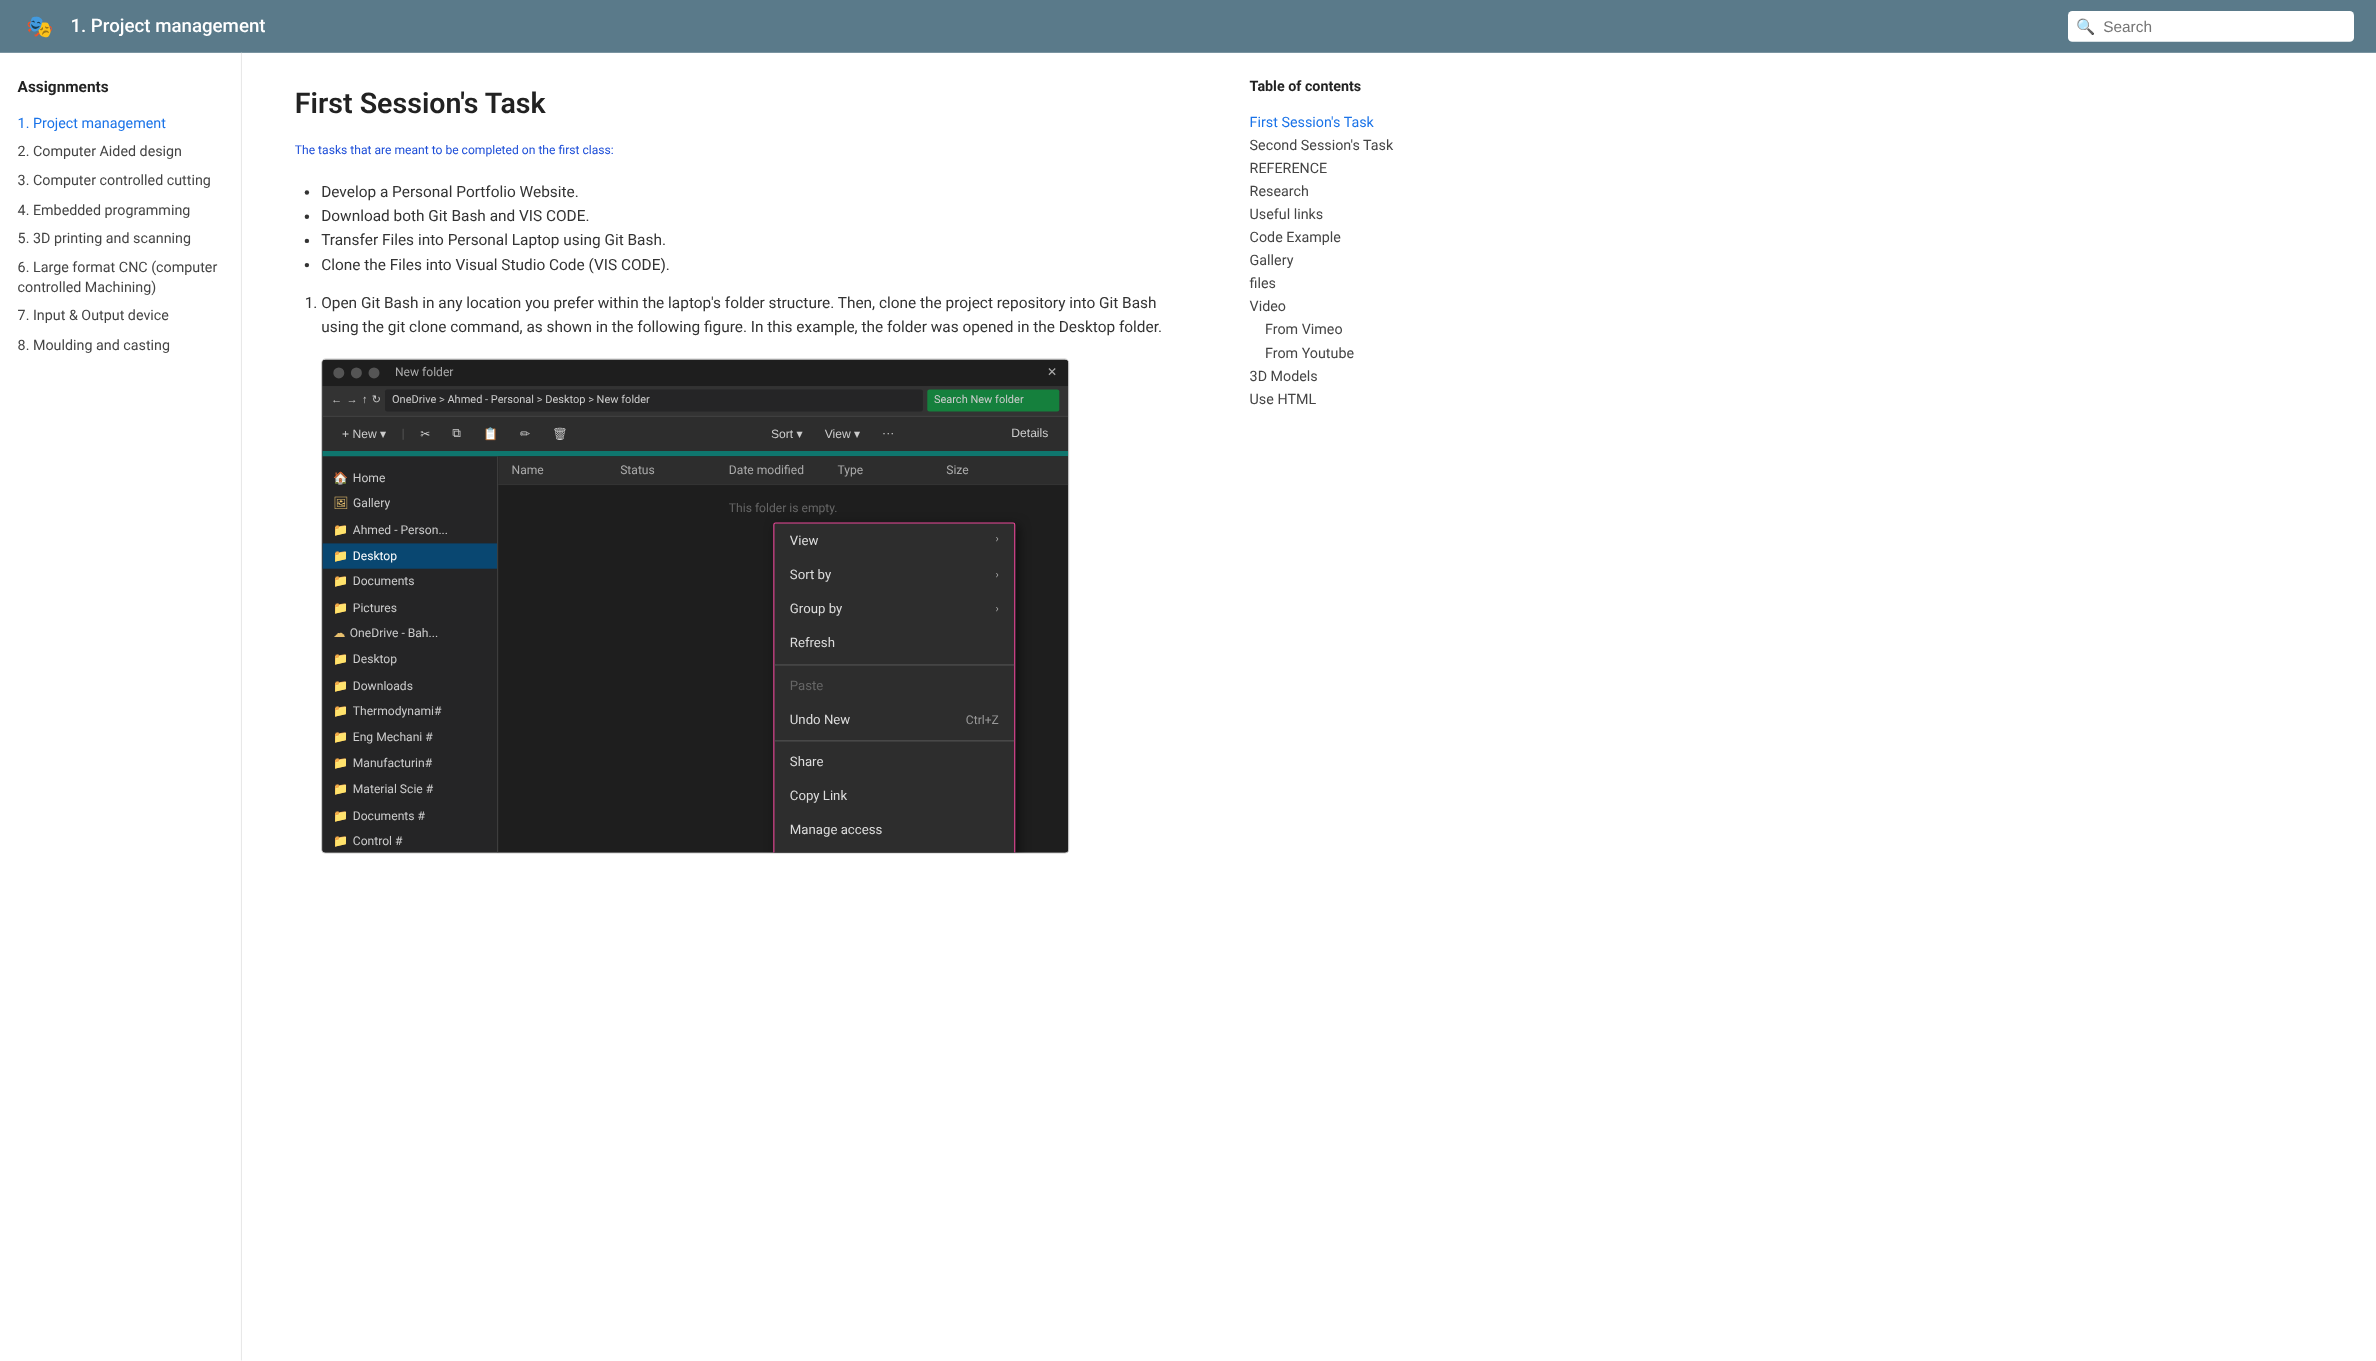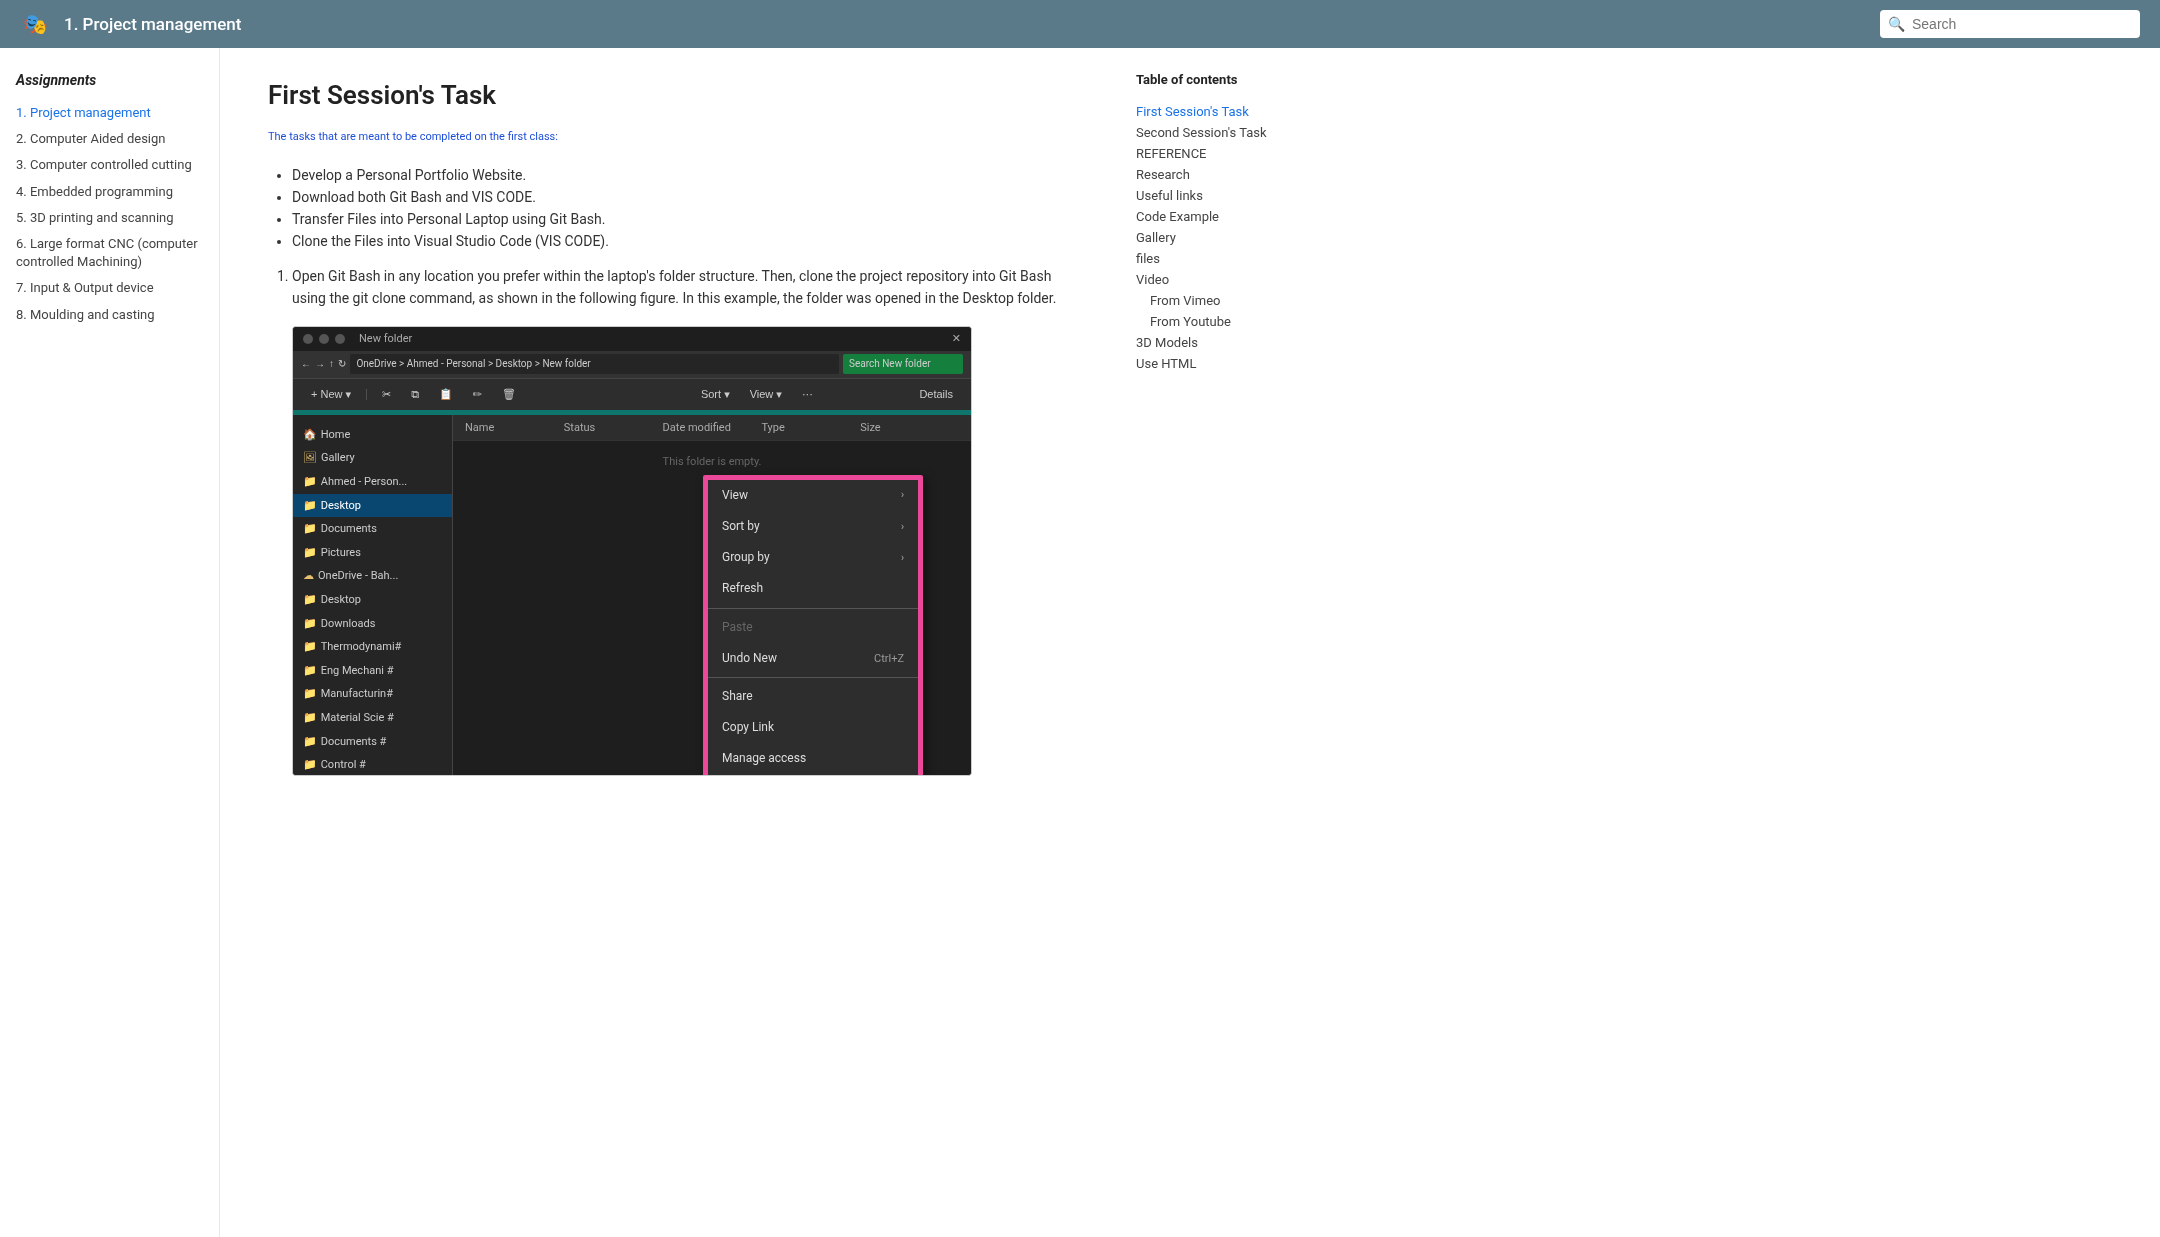--- a/index.html
+++ b/index.html
@@ -62,21 +62,20 @@
       width: 220px;
       min-width: 220px;
       padding: 24px 16px;
       border-right: 1px solid #e8e8e8;
     }
     .sidebar-title {
       font-weight: 700;
       font-size: 14px;
       margin-bottom: 12px;
       color: #222;
-      font-style: italic;
     }
     .sidebar-item {
       padding: 4px 0;
       font-size: 13px;
       color: #444;
       cursor: pointer;
       line-height: 1.4;
     }
     .sidebar-item.active {
       color: #1a73e8;
@@ -222,21 +221,21 @@
       padding: 12px;
       text-align: center;
     }
 
     
     .context-menu {
       position: absolute;
       top: 60px;
       left: 250px;
       background: #2d2d2d;
-      border: 5px solid #ec4899;
+      border: 1px solid #ec4899;
       border-radius: 2px;
       width: 220px;
       z-index: 10;
       box-shadow: 3px 3px 10px rgba(0,0,0,0.5);
     }
     .ctx-item {
       padding: 6px 14px;
       font-size: 12px;
       color: #ddd;
       cursor: pointer;

